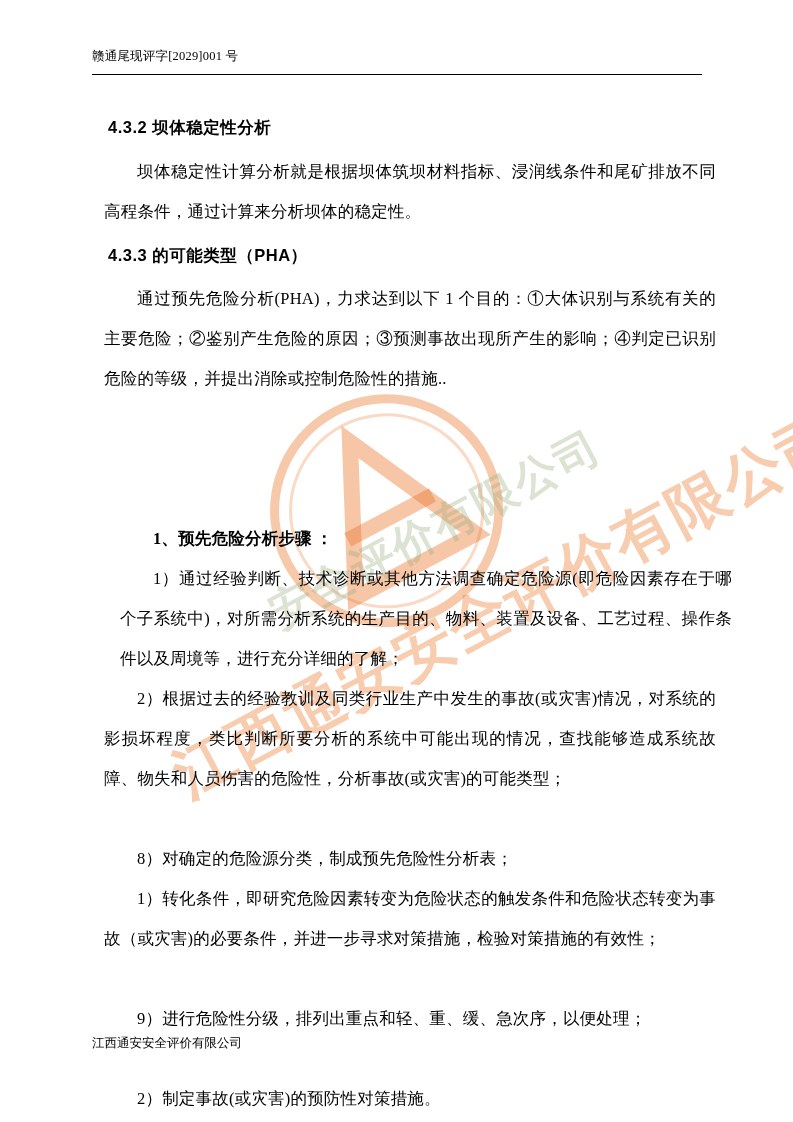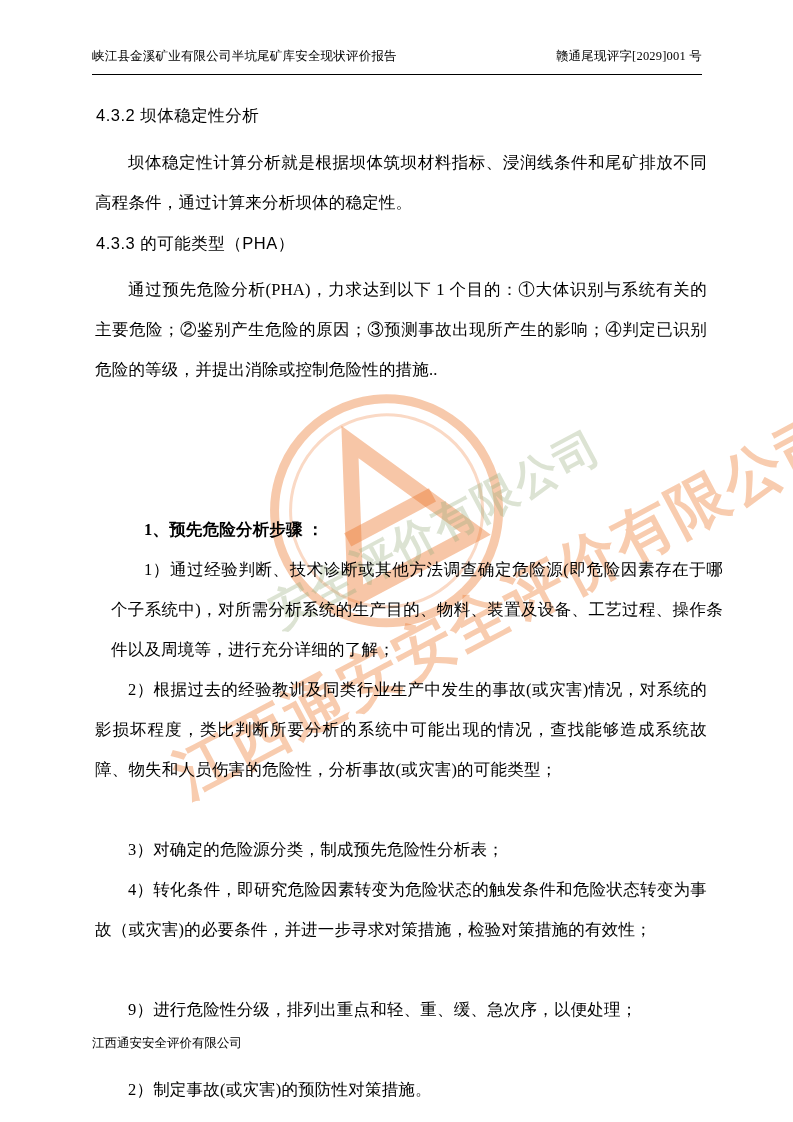--- a/index.html
+++ b/index.html
@@ -56,33 +56,33 @@
   
   .body-area {
     position: absolute;
     left: 92px;
     top: 95px;
     width: 612px;
   }
   h2.section {
     font-family: "Liberation Sans", "DejaVu Sans", sans-serif;
     font-size: 16.5px;
-    font-weight: normal;
-    margin: 4px;
+    font-weight: bold;
+    margin: 16px;
     padding: 0;
     letter-spacing: 0.5px;
     line-height: 1.5;
   }
   .s-432 { position: absolute; left: 0; top: 4px; }
   .s-433 { position: absolute; left: 0; top: 132px; }
 
   p.para {
     font-size: 16.5px;
     line-height: 40px;
-    margin: 3px;
+    margin: 12px;
     text-align: justify;
     text-justify: inter-ideograph;
     letter-spacing: 0.2px;
     color: #000;
   }
   .indent { text-indent: 2em; }
 
   .p1 { position: absolute; left: 0; top: 45px; width: 612px; }
   .p2 { position: absolute; left: 0; top: 172px; width: 612px; }
   .p3 { position: absolute; left: 16px; top: 412px; width: 612px; font-weight: bold; }
@@ -175,39 +175,38 @@
         <rect x="72" y="120" width="96" height="15" fill="rgba(236,120,45,0.42)"></rect>
       </svg>
       <div class="wm-text1">江西通安安全评价有限公司</div>
       <div class="wm-text2">安全评价有限公司</div>
     </div>
   </div>
 
   <div class="content">
 
     <div class="header">
-      <div class="header-left">峡江县金溪矿业有限公司半坑尾矿库安全现状评价报告</div>
       <div class="header-right">赣通尾现评字[2029]001 号</div>
     </div>
     <div class="header-rule"></div>
 
     <div class="body-area">
 
       <h2 class="section s-432">4.3.2 坝体稳定性分析</h2>
 
       <p class="para indent p1">坝体稳定性计算分析就是根据坝体筑坝材料指标、浸润线条件和尾矿排放不同高程条件，通过计算来分析坝体的稳定性。</p>
 
       <h2 class="section s-433">4.3.3 的可能类型（PHA）</h2>
 
       <p class="para indent p2">通过预先危险分析(PHA)，力求达到以下 1 个目的：①大体识别与系统有关的主要危险；②鉴别产生危险的原因；③预测事故出现所产生的影响；④判定已识别危险的等级，并提出消除或控制危险性的措施..</p>
       <p class="para indent p3">1、预先危险分析步骤 ：</p>
       <p class="para indent p4">1）通过经验判断、技术诊断或其他方法调查确定危险源(即危险因素存在于哪个子系统中)，对所需分析系统的生产目的、物料、装置及设备、工艺过程、操作条件以及周境等，进行充分详细的了解；</p>
       <p class="para indent p5">2）根据过去的经验教训及同类行业生产中发生的事故(或灾害)情况，对系统的影损坏程度，类比判断所要分析的系统中可能出现的情况，查找能够造成系统故障、物失和人员伤害的危险性，分析事故(或灾害)的可能类型；</p>
-      <p class="para indent p6">3）对确定的危险源分类，制成预先危险性分析表；</p>
-      <p class="para indent p7">4）转化条件，即研究危险因素转变为危险状态的触发条件和危险状态转变为事故（或灾害)的必要条件，并进一步寻求对策措施，检验对策措施的有效性；</p>
+      <p class="para indent p6">8）对确定的危险源分类，制成预先危险性分析表；</p>
+      <p class="para indent p7">1）转化条件，即研究危险因素转变为危险状态的触发条件和危险状态转变为事故（或灾害)的必要条件，并进一步寻求对策措施，检验对策措施的有效性；</p>
       <p class="para indent p8">9）进行危险性分级，排列出重点和轻、重、缓、急次序，以便处理；</p>
       <p class="para indent p9">2）制定事故(或灾害)的预防性对策措施。</p>
 
     </div>
 
     <div class="footer-left">江西通安安全评价有限公司</div>
 
   </div>
 </div>
 

